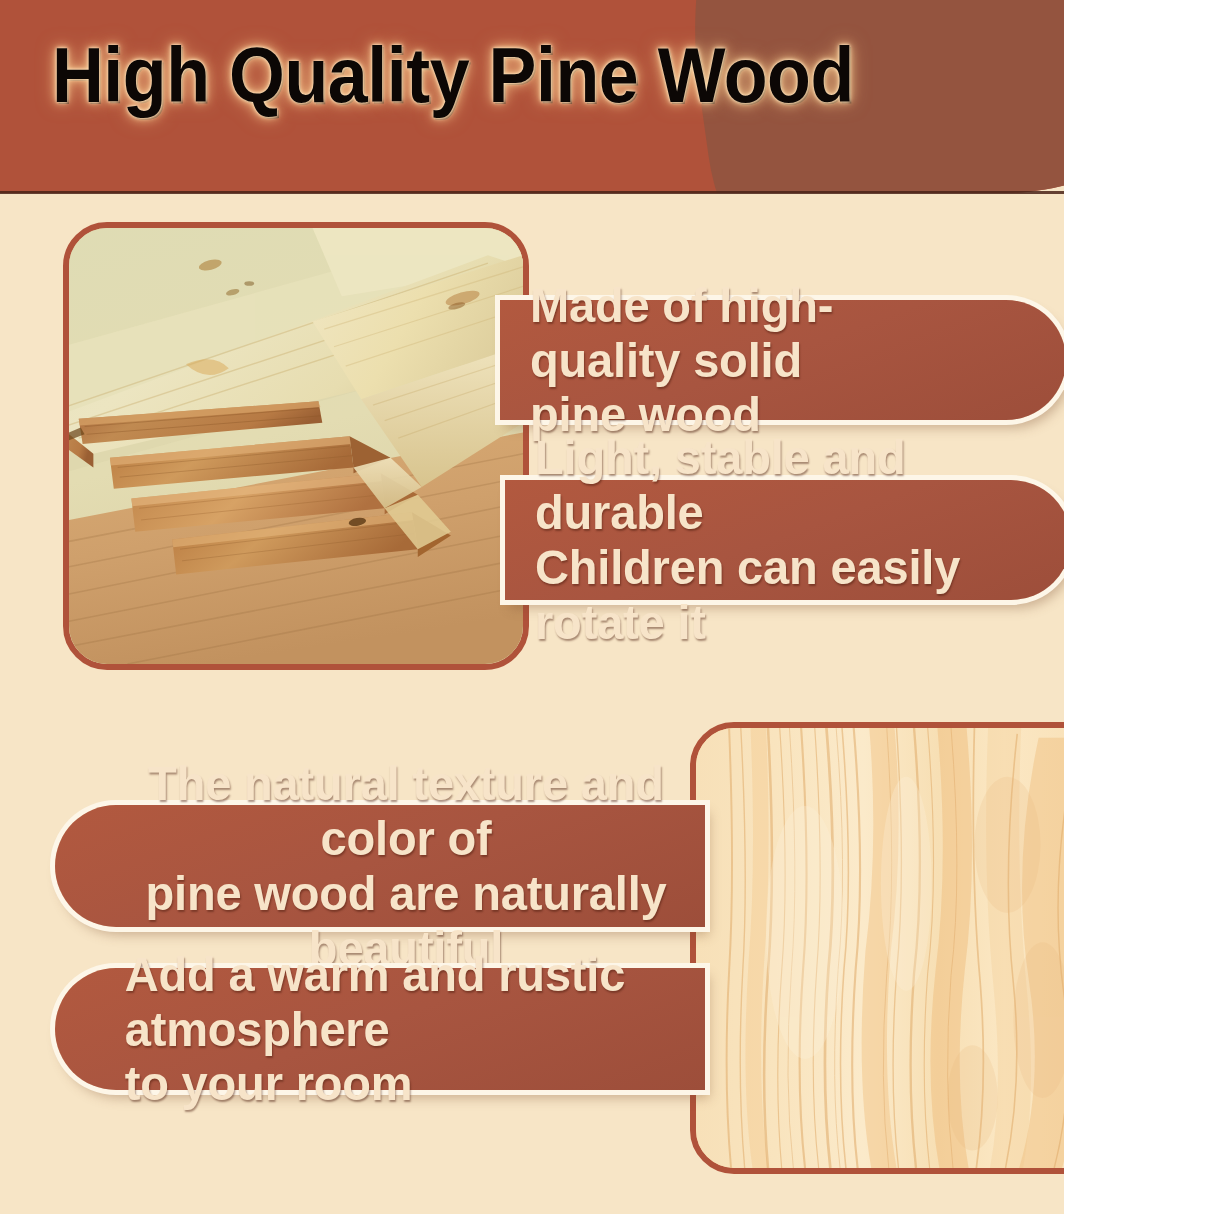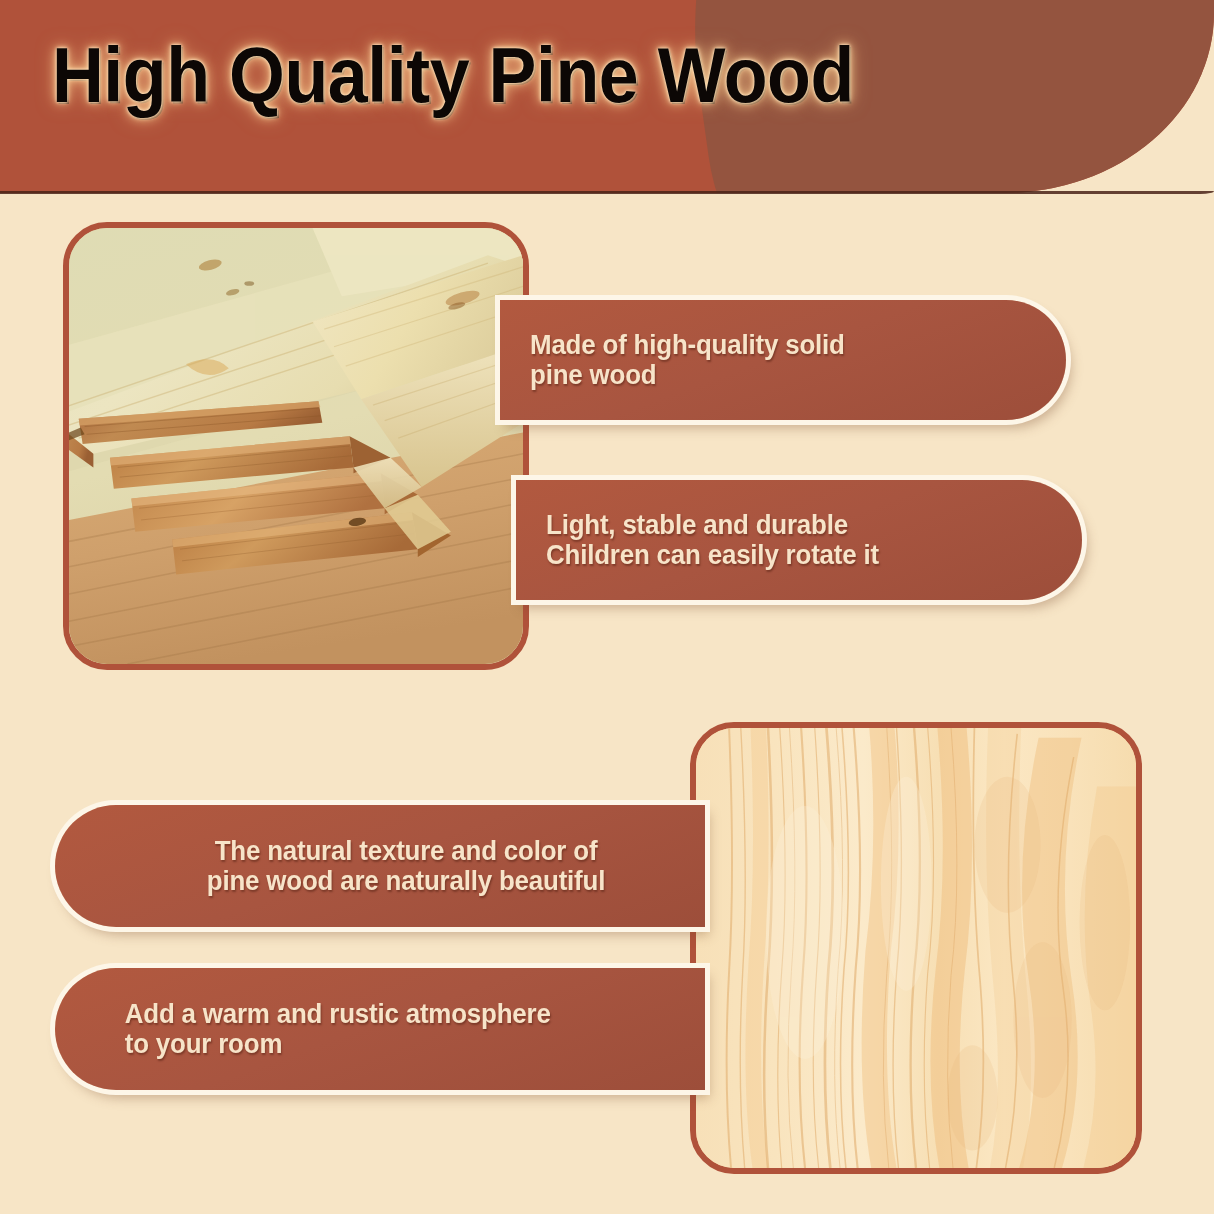--- a/index.html
+++ b/index.html
@@ -2,21 +2,21 @@
 <html><head>
 <meta charset="utf-8">
 <style>
   html, body {
     margin: 0;
     padding: 0;
     background: #ffffff;
   }
   #infographic {
     position: relative;
-    width: 1214px;
+    width: 1064px;
     height: 1214px;
     overflow: hidden;
     background: #f7e5c6;
     font-family: "Liberation Sans", "DejaVu Sans", sans-serif;
   }
 
   
   .header {
     position: absolute;
     left: 0;
@@ -96,21 +96,21 @@
   
   .pill {
     position: absolute;
     box-sizing: border-box;
     background: linear-gradient(160deg, #b2593f 0%, #a85540 48%, #9d4e3a 100%);
     color: #f7e4c9;
     display: flex;
     align-items: center;
     font-weight: 700;
     font-stretch: condensed;
-    font-size: 27px;
+    font-size: 49px;
     line-height: 1.12;
     letter-spacing: -0.2px;
     text-shadow: 1px 2px 2px rgba(70,25,10,.45);
   }
   .pill-right {
     
     border-top-right-radius: 70px;
     border-bottom-right-radius: 70px;
     padding-left: 30px;
     padding-right: 76px;
@@ -127,21 +127,21 @@
     padding-right: 6px;
     justify-content: center;
     box-shadow:
       0 0 0 5px #fdf6e8,
       4px 8px 12px rgba(120,75,45,.35);
   }
   .pill-text { display: block; width: 100%; transform: scaleX(0.96); transform-origin: center; }
   .pill-right .pill-text { transform-origin: left center; }
 
   .pill-1 { left: 500px; top: 300px;  width: 566px; height: 120px; }
-  .pill-2 { left: 516px; top: 480px;  width: 566px; height: 120px; }
+  .pill-2 { left: 505px; top: 480px;  width: 566px; height: 120px; }
   .pill-3 { left: 55px;  top: 805px;  width: 650px; height: 122px; text-align: center; }
   .pill-4 { left: 55px;  top: 968px;  width: 650px; height: 122px; }
 
   .line { display: block; }
 </style>
 </head>
 <body>
 
 <div id="infographic">
 

